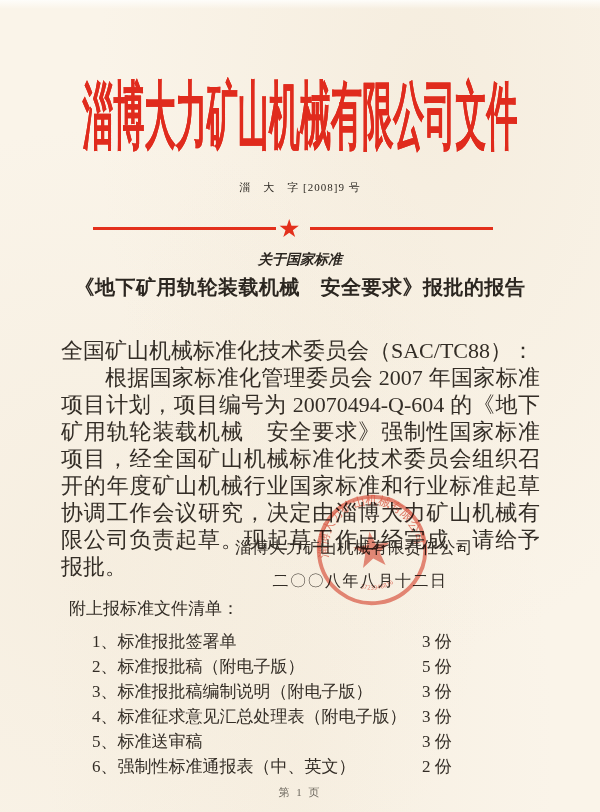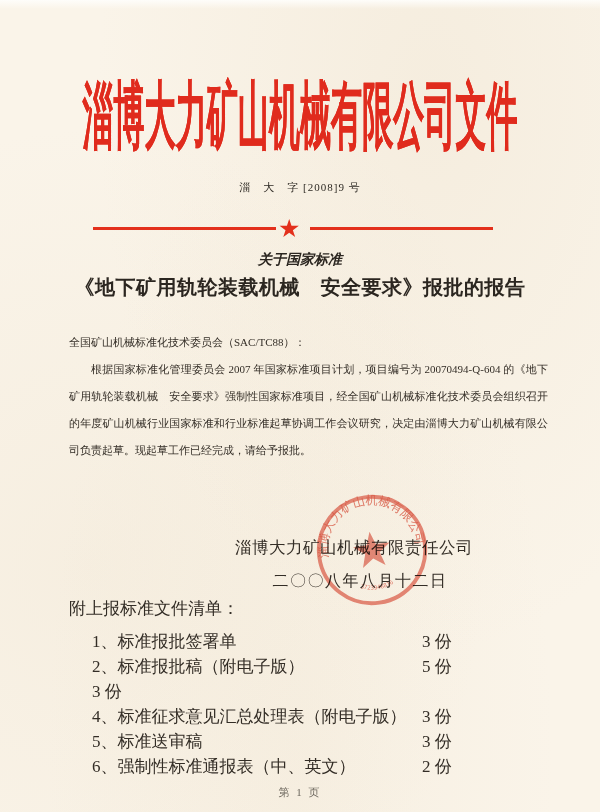--- a/index.html
+++ b/index.html
@@ -30,22 +30,22 @@
   .divider{position:absolute;top:214px;left:93px;width:394px;height:28px;
     display:flex;align-items:center;}
   .divider .seg{height:3px;background:#e3301c;flex:0 0 183px;}
   .divider .star{font-family:"DejaVu Sans",sans-serif;font-size:25px;line-height:1;
     color:#e3301c;margin:0 10px 0 2px;}
 
   .subject{position:absolute;top:246px;left:0;right:0;text-align:center;color:#2b2620;}
   .subject .l1{font-size:14px;font-weight:bold;line-height:27px;font-style:italic;}
   .subject .l2{font-size:20px;font-weight:bold;line-height:29px;letter-spacing:.5px;}
 
-  .bodytext{position:absolute;top:329px;left:61px;width:479px;
-    font-size:11px;line-height:27px;color:#332d26;margin-left:8px;}
+  .bodytext{position:absolute;top:337px;left:61px;width:479px;
+    font-size:22px;line-height:27px;color:#332d26;}
   .bodytext .para{text-indent:2em;text-align:justify;}
 
   .sig-company{position:absolute;top:537px;left:0;right:0;text-align:center;
     transform:translateX(54px);font-size:16.5px;letter-spacing:.5px;}
   .sig-date{position:absolute;top:571px;left:0;right:0;text-align:center;
     transform:translateX(60px);font-size:16px;letter-spacing:1.5px;}
 
   .seal{position:absolute;left:314px;top:492px;width:116px;height:116px;
     transform:rotate(-8deg);mix-blend-mode:multiply;opacity:.88;}
 
@@ -111,20 +111,21 @@
         <span class="name"><span>1、</span><span>标准报批签署单</span></span>
         <span class="count">3 份</span>
       </div>
 
       <div class="row">
         <span class="name"><span>2、</span><span>标准报批稿（附电子版）</span></span>
         <span class="count">5 份</span>
       </div>
 
       <div class="row">
+        <span class="name"><span>3、</span><span>标准报批稿编制说明（附电子版）</span></span>
         <span class="count">3 份</span>
       </div>
 
       <div class="row">
         <span class="name"><span>4、</span><span>标准征求意见汇总处理表（附电子版）</span></span>
         <span class="count">3 份</span>
       </div>
 
       <div class="row">
         <span class="name"><span>5、</span><span>标准送审稿</span></span>

